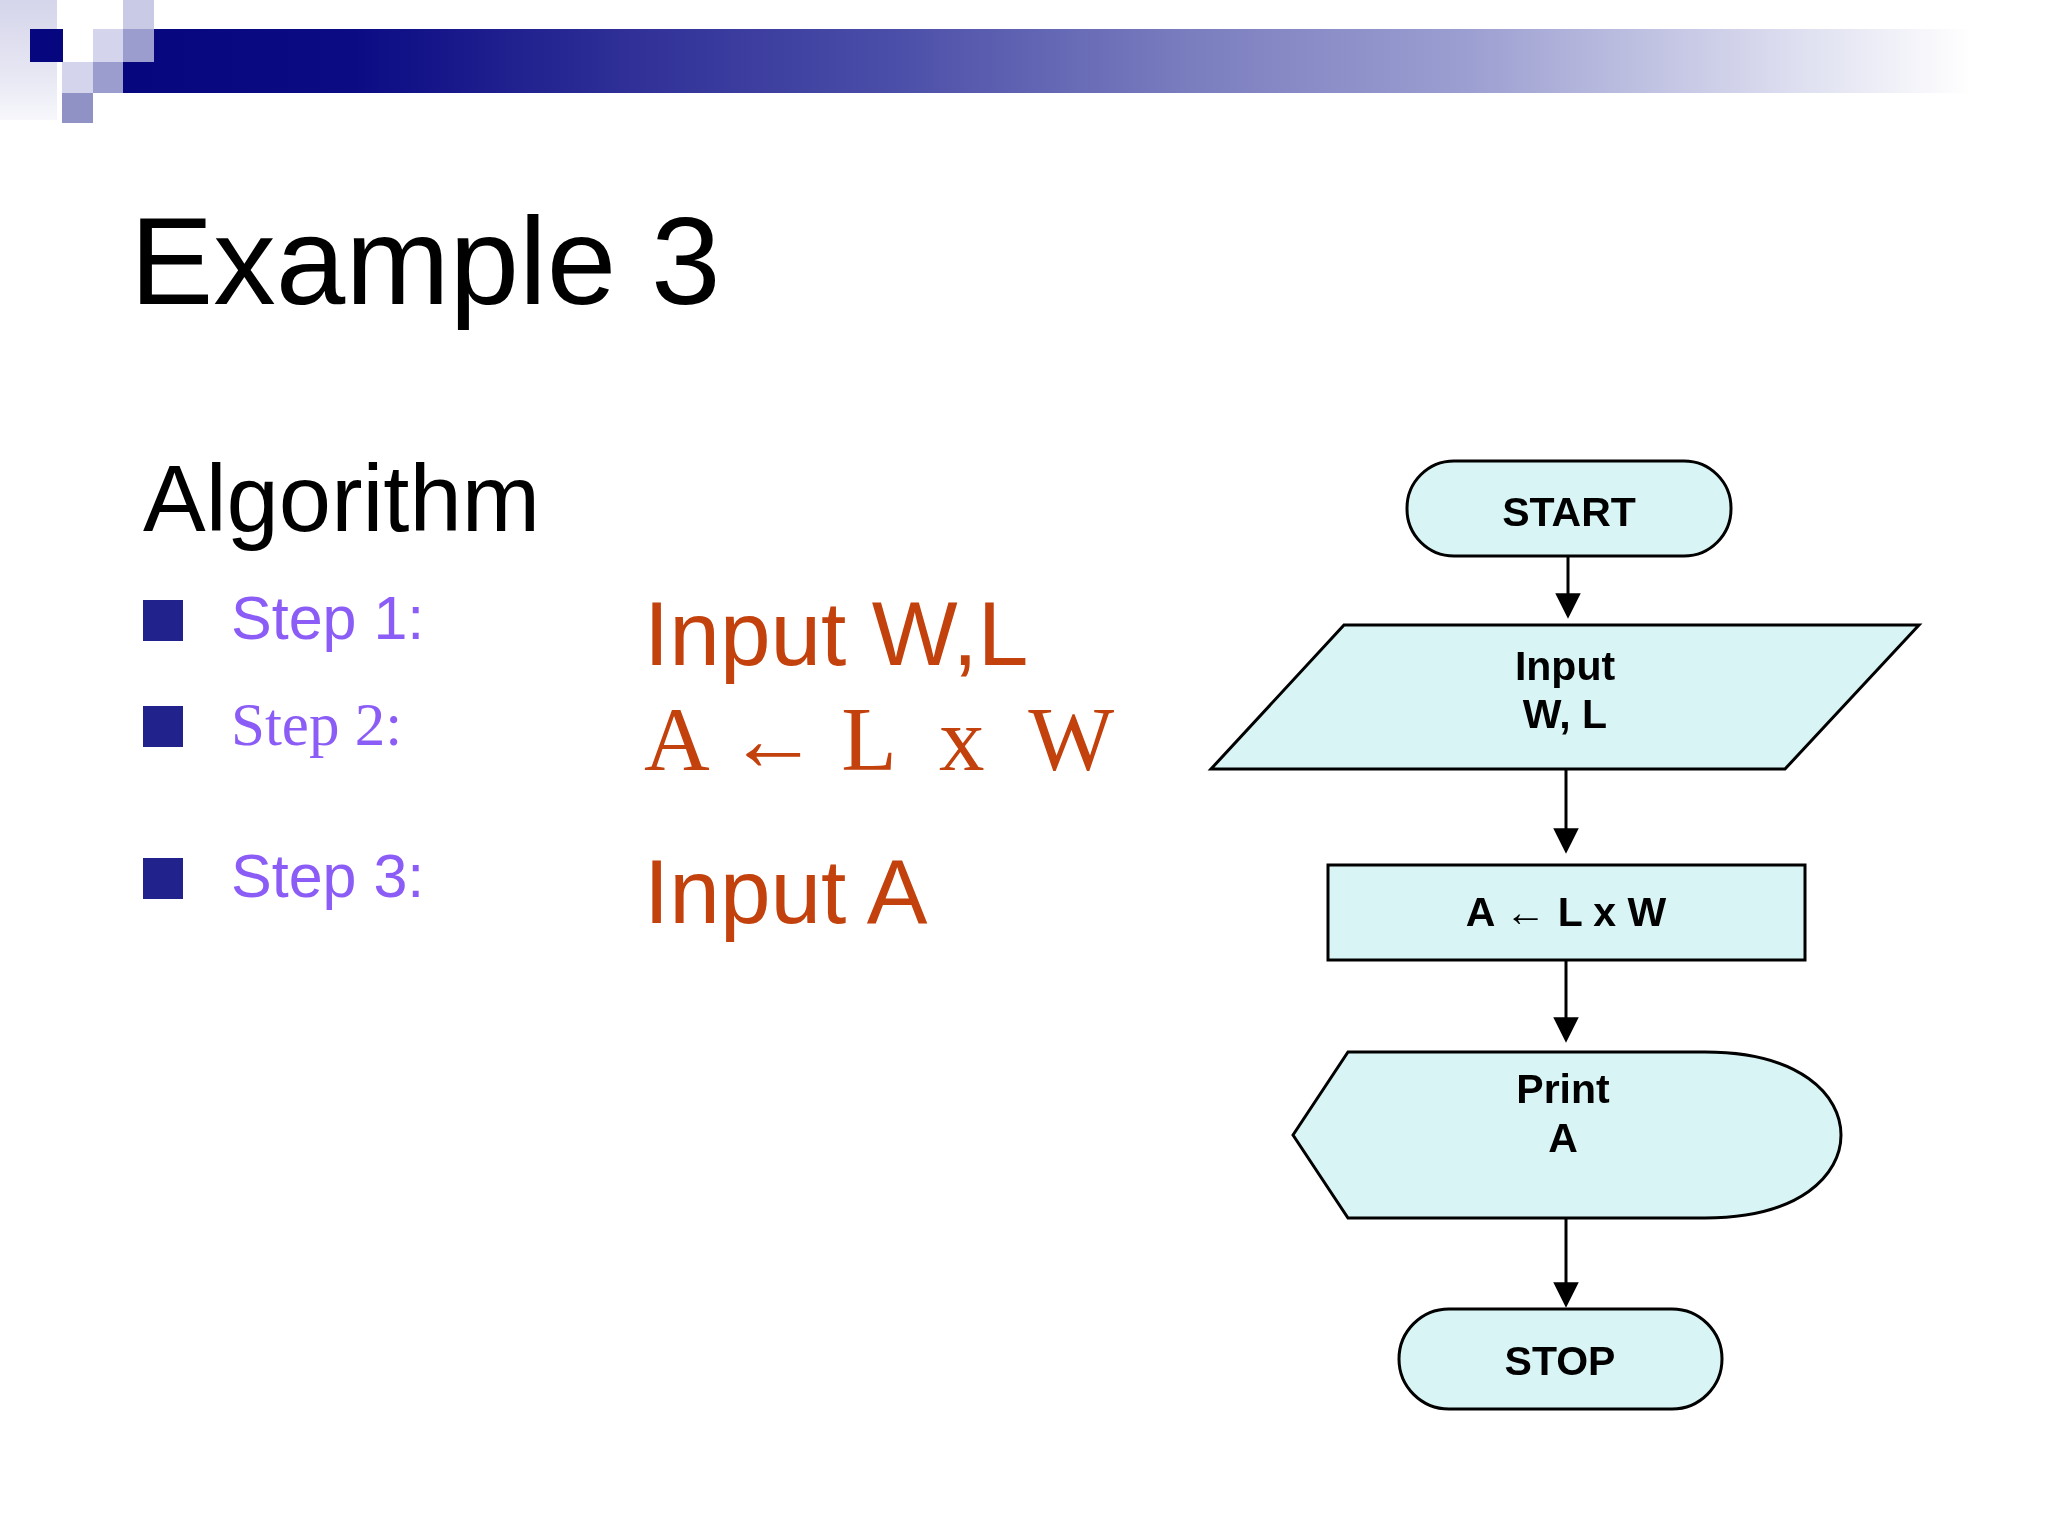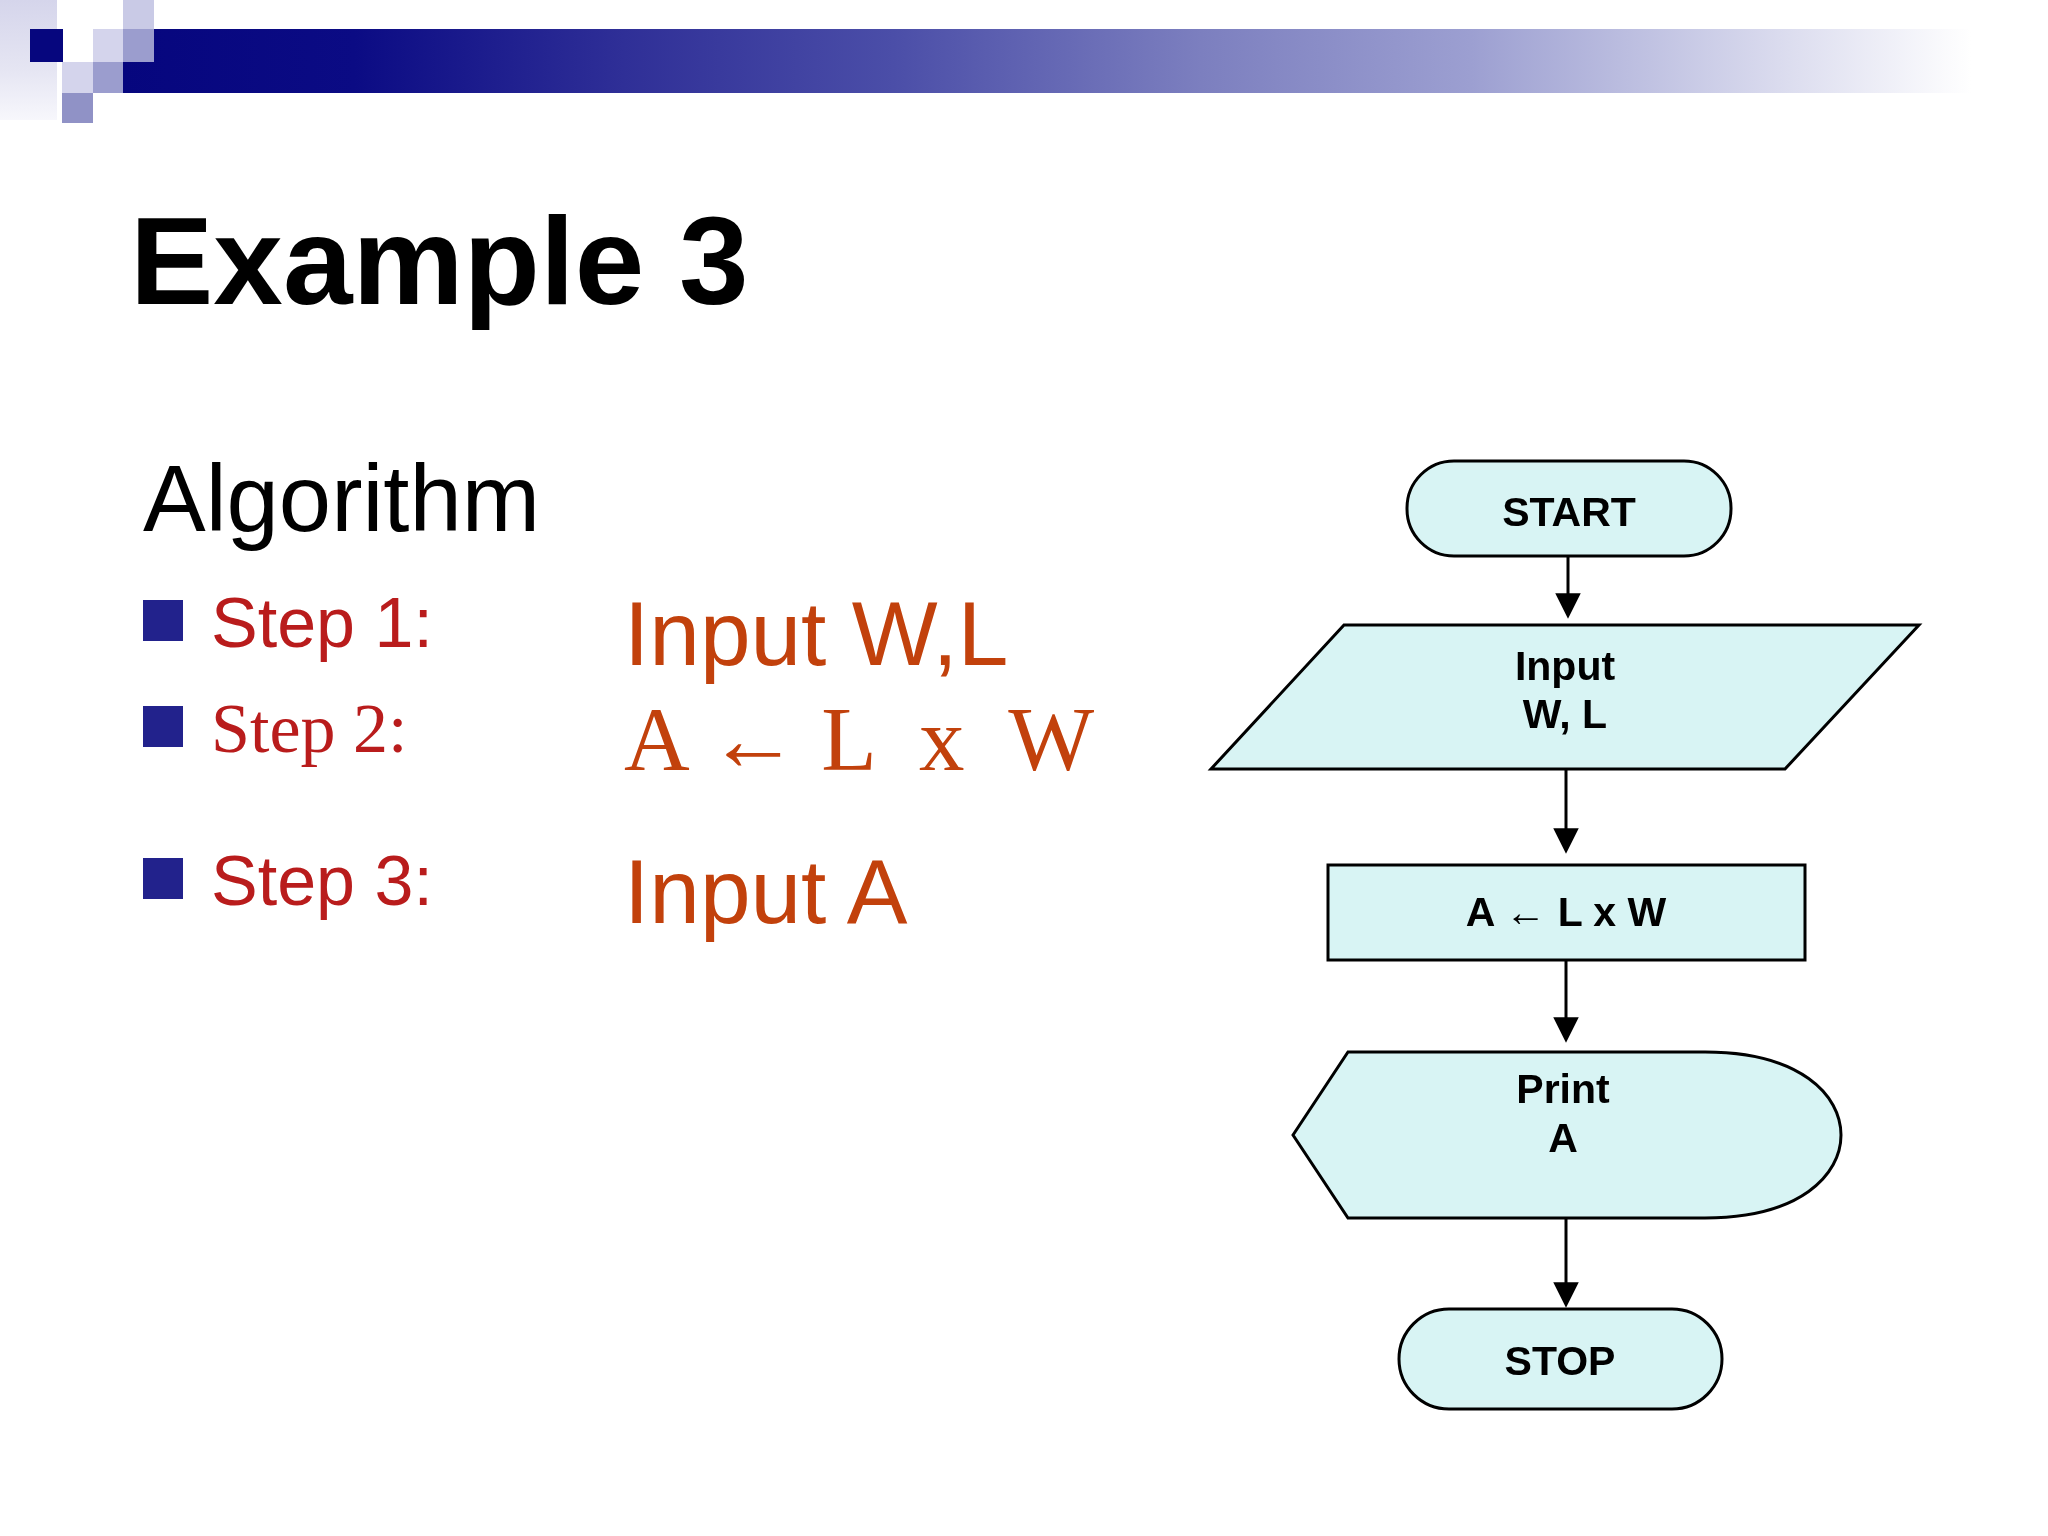--- a/index.html
+++ b/index.html
@@ -18,31 +18,31 @@
   .sq-navy{left:30px;top:29px;width:33px;height:33px;background:#06067e;}
   .sq-light-a{left:93px;top:29px;width:30px;height:33px;background:#d4d4ec;}
   .sq-med-a{left:123px;top:29px;width:31px;height:33px;background:#9b9dce;}
   .sq-top{left:123px;top:0;width:31px;height:29px;background:#c9cae6;}
   .sq-light-b{left:62px;top:62px;width:31px;height:31px;background:#d4d4ec;}
   .sq-med-b{left:93px;top:62px;width:30px;height:31px;background:#9b9dce;}
   .sq-med-c{left:62px;top:93px;width:31px;height:30px;background:#9092c6;}
 
   
   .title{position:absolute;left:130px;top:192px;font-size:125px;line-height:1.1;
-         color:#000000;font-weight:700;letter-spacing:0px;white-space:nowrap;}
+         color:#000000;font-weight:400;letter-spacing:0px;white-space:nowrap;}
   .heading{position:absolute;left:143px;top:450px;font-size:94px;line-height:1.05;
            font-weight:400;color:#000000;white-space:nowrap;}
   .step-row{position:absolute;left:143px;display:flex;align-items:flex-start;white-space:nowrap;}
   .step-row.r1{top:588px;}
   .step-row.r2{top:694px;font-family:Liberation Serif, serif;}
   .step-row.r3{top:846px;}
   .bullet{display:inline-block;width:40px;height:41px;background:#22228c;
           margin-top:12px;flex:0 0 auto;}
-  .step-label{display:inline-block;width:413px;margin-left:28px;font-size:70px;
-              line-height:1.0;color:#b91c1c;}
+  .step-label{display:inline-block;width:413px;margin-left:48px;font-size:61px;
+              line-height:1.0;color:#8b5cf6;}
   .step-content{display:inline-block;font-size:91px;line-height:1.0;color:#c2410c;
                 white-space:pre-wrap;}
 
   
   .flowchart{position:absolute;left:1180px;top:440px;width:790px;height:1000px;}
   .fc-shape{fill:#d8f4f4;stroke:#000000;stroke-width:3px;}
   .fc-line{stroke:#000000;stroke-width:3px;fill:none;}
   .fc-text{fill:#000000;font-family:"Liberation Sans","DejaVu Sans",sans-serif;
            font-size:41px;font-weight:700;text-anchor:middle;}
 </style>

